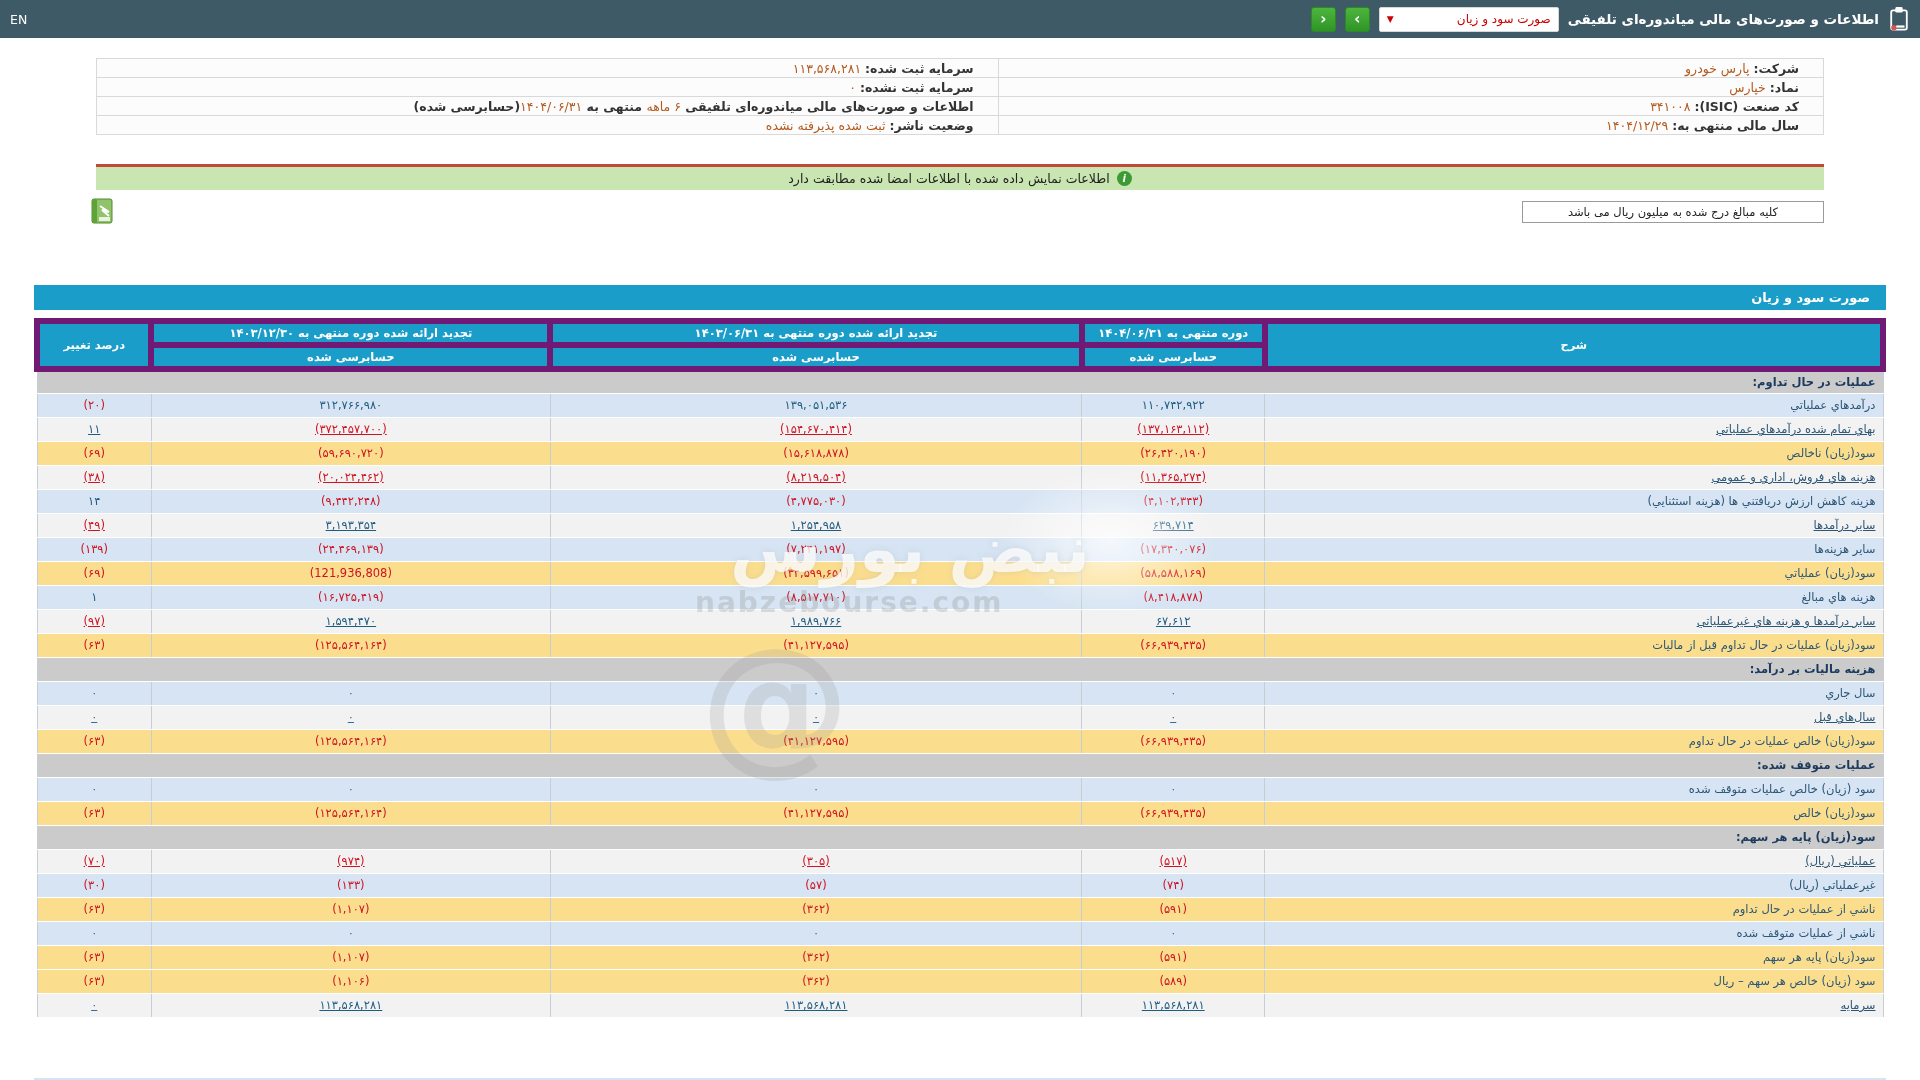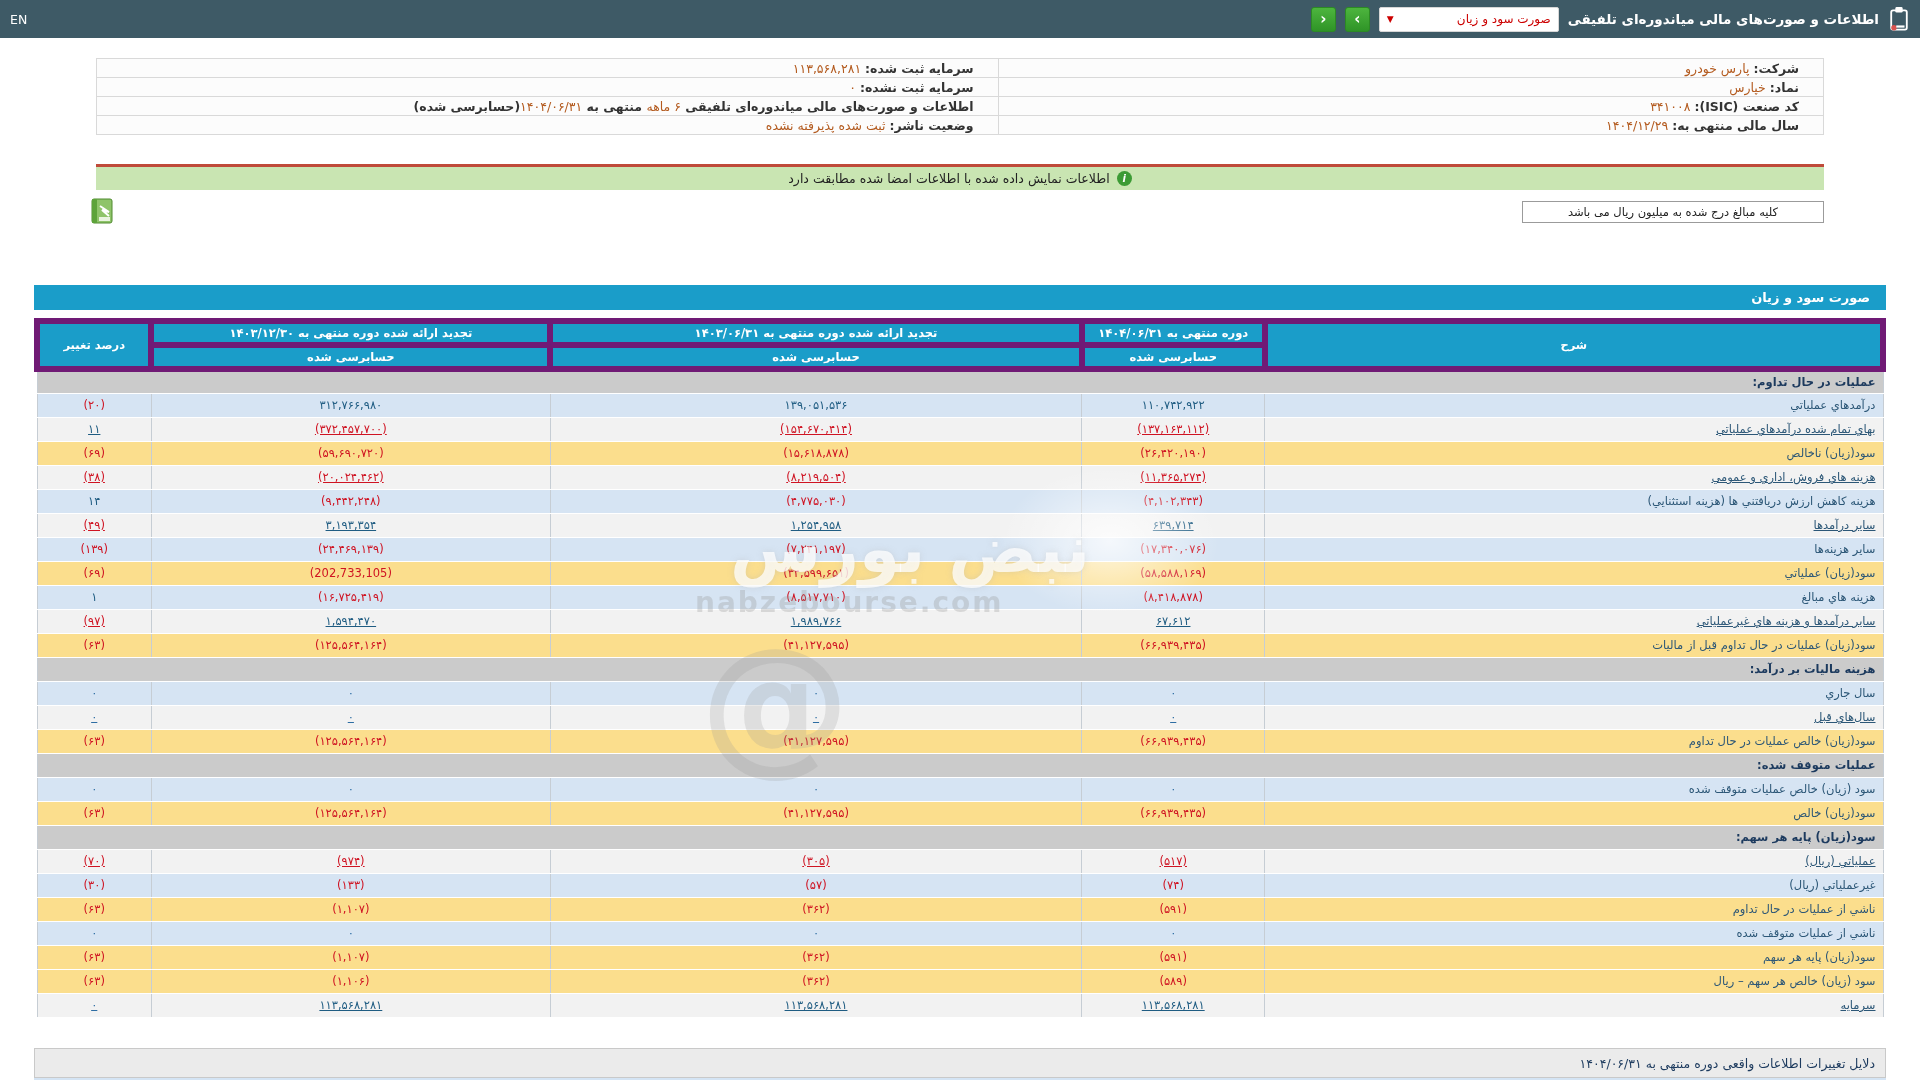--- a/index.html
+++ b/index.html
@@ -203,21 +203,21 @@
             <td class="cell-label">ساير هزينه‌ها</td>
             <td class="num neg">(۱۷,۳۴۰,۰۷۶)</td>
             <td class="num neg">(۷,۲۴۱,۱۹۷)</td>
             <td class="num neg">(۲۴,۴۶۹,۱۳۹)</td>
             <td class="num neg">(۱۳۹)</td>
           </tr>
           <tr class="bg-y">
             <td class="cell-label">سود(زيان) عملياتي</td>
             <td class="num neg">(۵۸,۵۸۸,۱۶۹)</td>
             <td class="num neg">(۳۴,۵۹۹,۶۵۱)</td>
-            <td class="num neg">(202,733,105)</td>
+            <td class="num neg">(121,936,808)</td>
             <td class="num neg">(۶۹)</td>
           </tr>
           <tr class="bg-b">
             <td class="cell-label">هزينه هاي مبالغ</td>
             <td class="num neg">(۸,۴۱۸,۸۷۸)</td>
             <td class="num neg">(۸,۵۱۷,۷۱۰)</td>
             <td class="num neg">(۱۶,۷۲۵,۴۱۹)</td>
             <td class="num pos">۱</td>
           </tr>
           <tr class="bg-w">
@@ -324,21 +324,20 @@
             <td class="cell-label">سرمايه</td>
             <td class="num pos">۱۱۳,۵۶۸,۲۸۱</td>
             <td class="num pos">۱۱۳,۵۶۸,۲۸۱</td>
             <td class="num pos">۱۱۳,۵۶۸,۲۸۱</td>
             <td class="num zero">۰</td>
           </tr>
         </tbody>
     </table>
   </div>
 
-  <div class="footbar">دلایل تغییرات اطلاعات واقعی دوره منتهی به ۱۴۰۴/۰۶/۳۱</div>
   <div class="nextrow-sliver"></div>
 
   <div class="wm wm-bull"></div>
   <div class="wm wm-fa">نبض بورس</div>
   <div class="wm wm-en">nabzebourse.com</div>
   <div class="wm wm-at">@</div>
 
 </div>
 
 </body></html>

